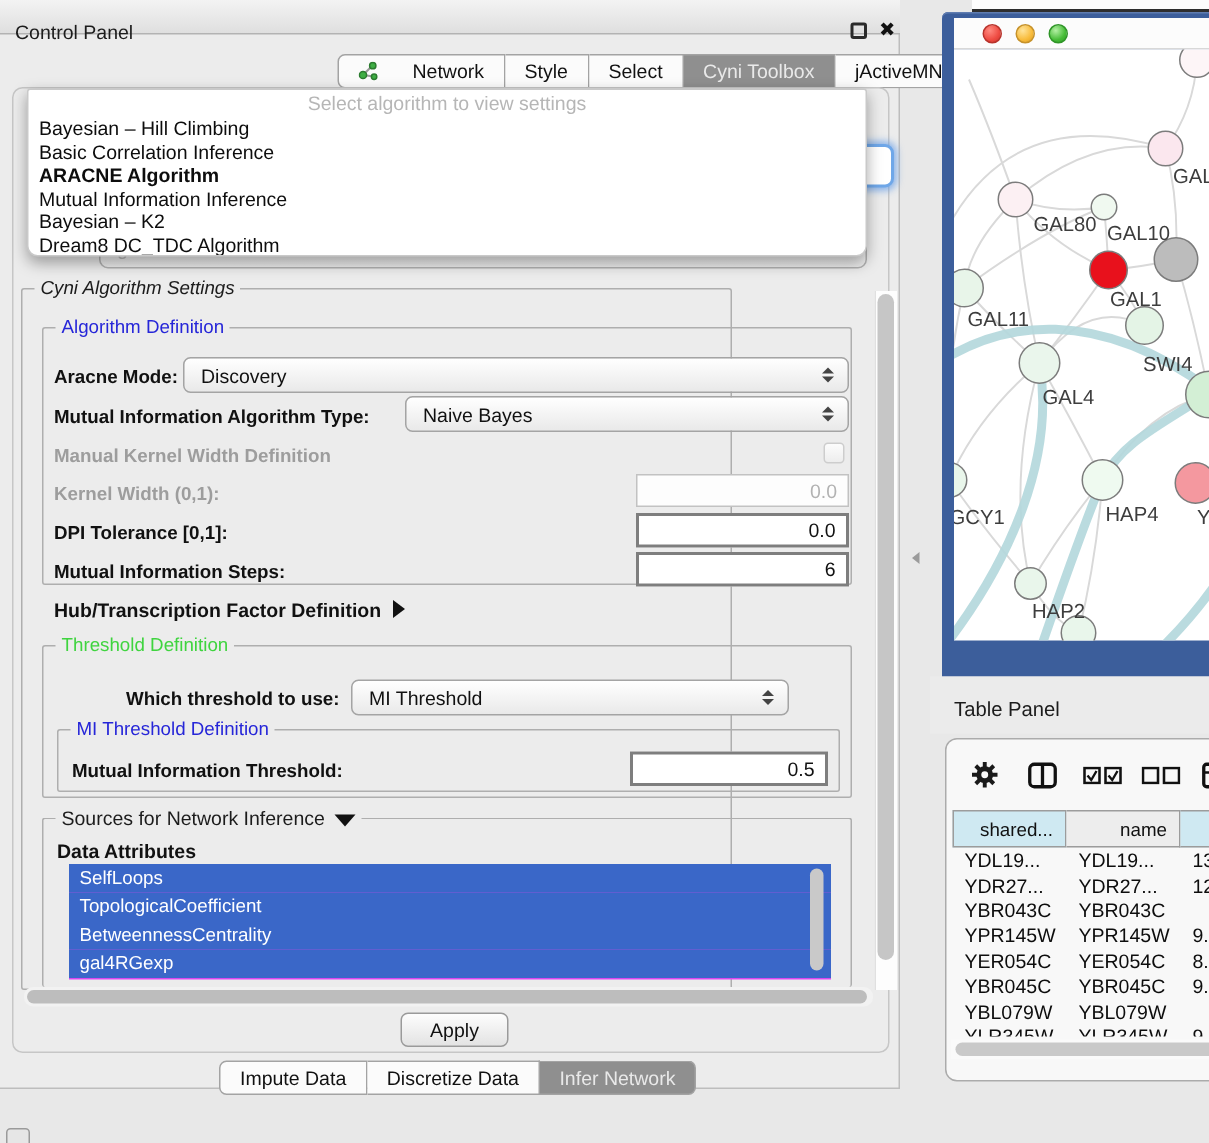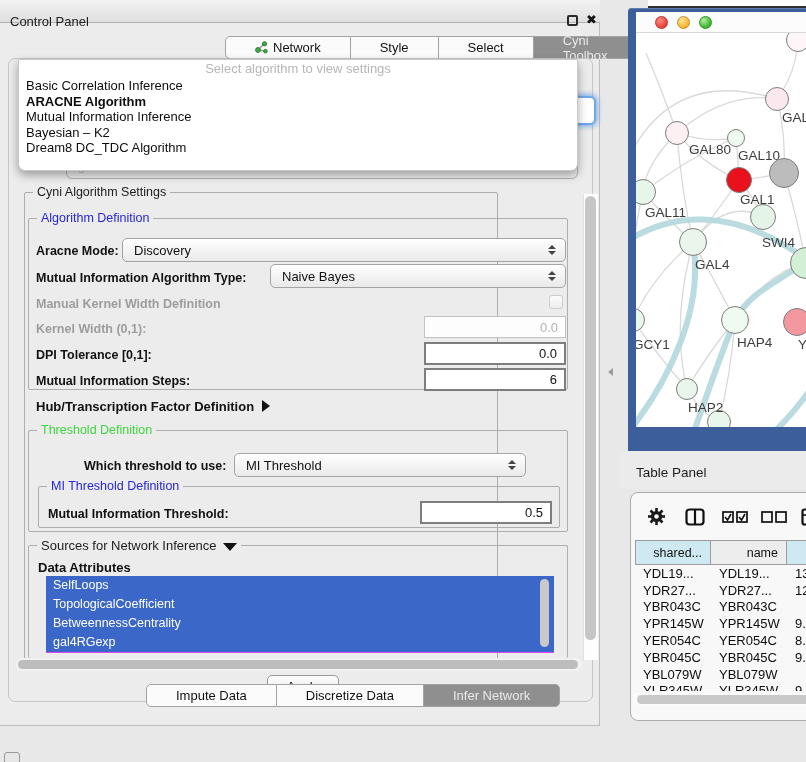--- a/index.html
+++ b/index.html
@@ -11,26 +11,26 @@
 
   
   .cpanel { left:0; top:10; width:600px; height:726px; background:#ececec; border:1px solid #bdbdbd; border-left:none; }
   .cpanel-titlebar { left:0; top:10; width:600px; height:23px; background:linear-gradient(#f3f3f3,#dfdfdf); border-bottom:1px solid #b3b3b3; }
   .cpanel-title { left:10px; top:14px; font-size:13px; color:#1c1c1c; }
   .win-float { left:567px; top:15px; width:11px; height:11px; border:2px solid #2a2a2a; border-radius:2px; }
   .win-close { left:586px; top:12px; font-size:13px; font-weight:bold; color:#111; }
 
   
   .tabstrip { display:flex; }
-  .tab { height:23px; display:flex; align-items:center; gap:5px; padding:0 29px; background:#fbfbfb; border:1px solid #a3a3a3; border-left:none; font-size:13px; color:#111; }
+  .tab { height:23px; display:flex; align-items:center; gap:23px; padding:0 13px; background:#fbfbfb; border:1px solid #a3a3a3; border-left:none; font-size:13px; color:#111; }
   .tab:first-child { border-left:1px solid #a3a3a3; border-radius:5px 0 0 5px; }
   .tab:last-child { border-radius:0 5px 5px 0; }
   .tab.sel { background:#8f8f8f; color:#e9e9e9; }
   .tabstrip-top { left:225px; top:36px; }
-  .tabstrip-bottom { left:146px; top:684px;align-items:flex-end; }
+  .tabstrip-bottom { left:146px; top:707px;align-items:flex-end; }
 
   .content-panel { left:8px; top:58px; width:585px; height:644px; background:#ececec; border:1px solid #c6c6c6; border-radius:7px; }
 
   
   .fs { position:absolute; border:1px solid #aeaeae; border-radius:2px; }
   .fs-legend { position:absolute; top:-8px; left:8px; background:#ececec; padding:0 4px; font-size:12.5px; white-space:nowrap; }
   .leg-black { color:#1c1c1c; }
   .leg-blue  { color:#2626d8; }
   .leg-green { color:#3fd43f; }
 
@@ -150,29 +150,30 @@
   <div class="abs content-panel"></div>
 
   <div class="abs focus-combo"></div>
   <div class="abs bg-combo">
       <span>gal-filtered.sif default node</span>
     </div>
 
   <div class="abs dd-popup">
     <div class="dd-prompt">Select algorithm to view settings</div>
     <div id="ddItems">
+        <div class="dd-item">Bayesian – Hill Climbing</div>
         <div class="dd-item">Basic Correlation Inference</div>
         <div class="dd-item bold">ARACNE Algorithm</div>
         <div class="dd-item">Mutual Information Inference</div>
         <div class="dd-item">Bayesian – K2</div>
         <div class="dd-item">Dream8 DC_TDC Algorithm</div>
       </div>
   </div>
 
-  <div class="fs" style="left:24px; top:192px; width:474px; height:468px;">
+  <div class="fs" style="left:14px; top:192px; width:474px; height:468px;font-style:italic;">
     <span class="fs-legend leg-black">Cyni Algorithm Settings</span>
   </div>
 
   <div class="fs" style="left:28px; top:218px; width:540px; height:172px;">
     <span class="fs-legend leg-blue">Algorithm Definition</span>
   </div>
   <div class="abs lbl" style="left:36px; top:244px;">Aracne Mode:</div>
   <div class="combo" style="left:122px; top:238px; width:444px; height:24px;">
     <span>Discovery</span>
     <span class="stepper">

